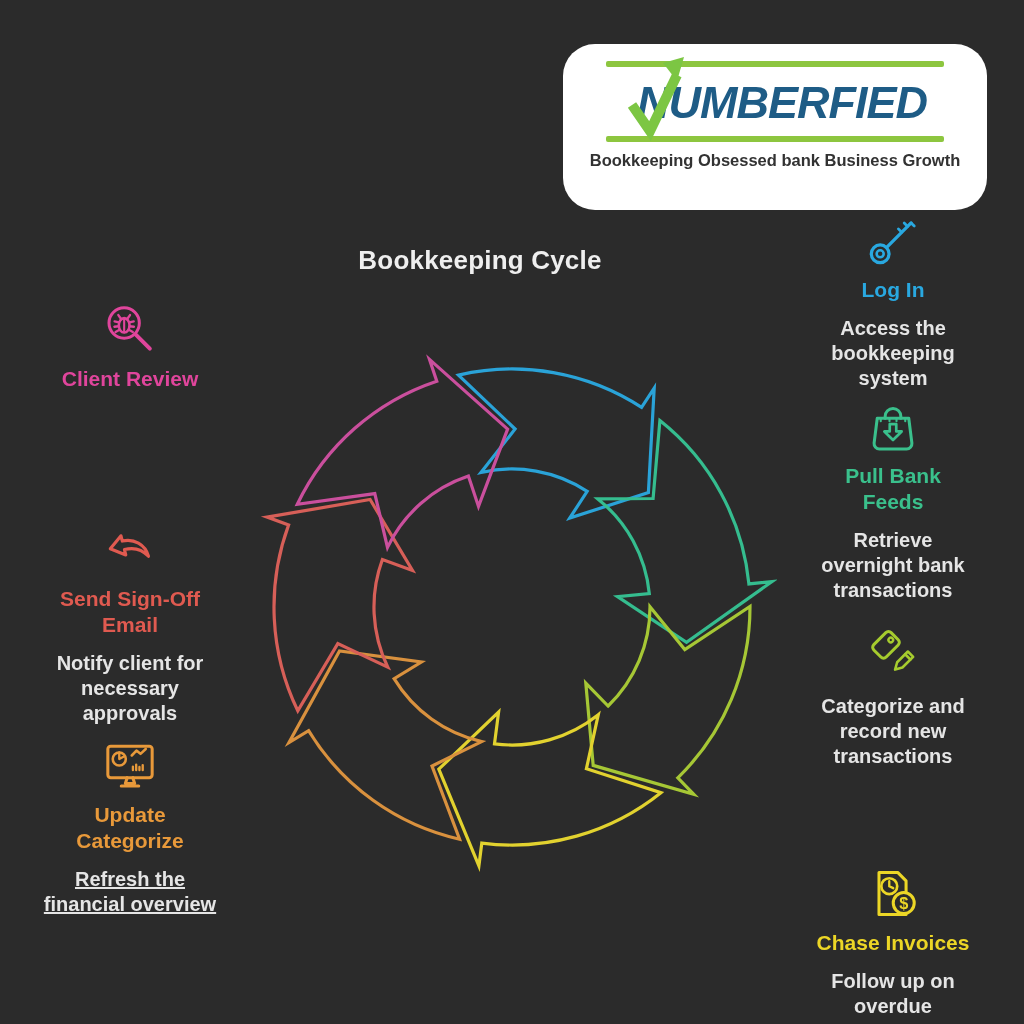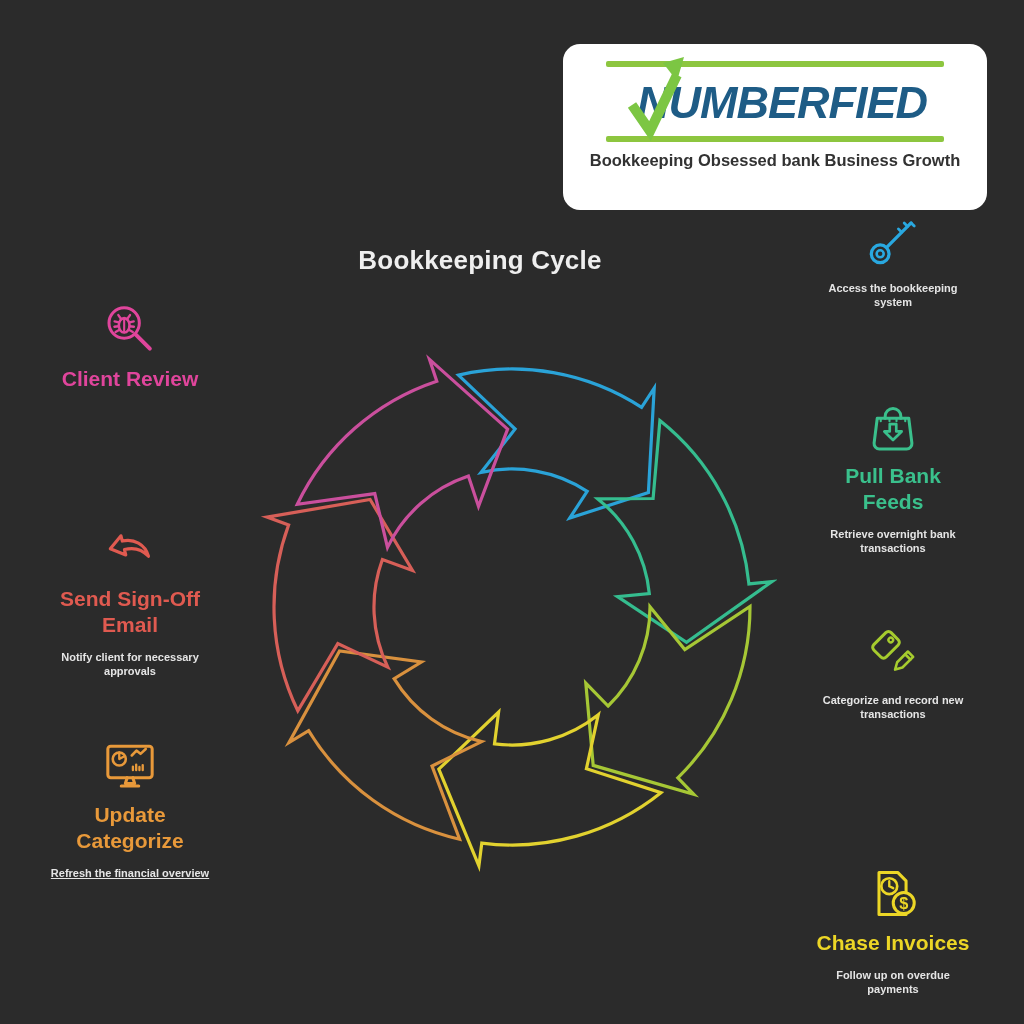--- a/index.html
+++ b/index.html
@@ -5,21 +5,21 @@
   html,body{margin:0;padding:0;}
   body{
     width:1024px;height:1024px;position:relative;overflow:hidden;
     background:#2b2b2b;
     font-family:"Liberation Sans",sans-serif;
     -webkit-font-smoothing:antialiased;
   }
   
   .logo-card{
     position:absolute;left:563px;top:44px;width:424px;height:166px;
-    background:#ffffff;border-radius:17px;
+    background:#ffffff;border-radius:32px;
     display:flex;flex-direction:column;align-items:center;
   }
   .logo-line{width:338px;height:6px;border-radius:2px;}
   .line-top{margin-top:17px;}
   .line-bottom{margin-top:1px;}
   .brand-row{position:relative;height:66px;display:flex;align-items:center;margin-top:2px;}
   .brand-text{
     font-size:45px;font-weight:700;font-style:italic;
     letter-spacing:-1px;line-height:1;padding-left:14px;
   }
@@ -31,21 +31,21 @@
     font-size:26px;font-weight:700;color:#efefef;letter-spacing:.2px;
   }
   #cycle-svg{position:absolute;left:247px;top:342px;}
   
   .step{
     position:absolute;width:210px;display:flex;flex-direction:column;
     align-items:center;text-align:center;
   }
   .step .icon svg{display:block;}
   .step .title{font-weight:700;font-size:21px;line-height:1.24;margin-top:8px;}
-  .step .desc{font-weight:700;font-size:11px;line-height:1.25;color:#e5e5e5;margin-top:13px;}
+  .step .desc{font-weight:700;font-size:20px;line-height:1.25;color:#e5e5e5;margin-top:13px;}
 </style>
 </head>
 <body style="background: rgb(43, 43, 43);">
 
 <div class="logo-card">
   <div class="logo-line line-top" style="background: rgb(141, 198, 63);"></div>
   <div class="brand-row">
     <span class="brand-text" style="color: rgb(30, 92, 134);">NUMBERFIED</span>
     <svg class="n-arrow" width="62" height="92" viewBox="0 0 62 92">
       <path d="M7 52 L25 78 L52 22" stroke="#7cc643" stroke-width="10" fill="none" stroke-linejoin="miter"></path>
@@ -114,20 +114,21 @@
 <div class="step" style="left:788px;top:213px;">
   <div class="icon" style="color: rgb(41, 168, 224);">
     <svg width="56" height="56" viewBox="0 0 48 48" fill="none" stroke="currentColor" stroke-width="2.8" stroke-linecap="round" stroke-linejoin="round">
       <circle cx="13" cy="35" r="7.6"></circle>
       <circle cx="13" cy="35" r="3" stroke-width="2.2"></circle>
       <path d="M18.6 29.4 L39.5 8.5"></path>
       <path d="M31.5 16.5 L28.6 13.6 M36.5 11.5 L33.6 8.6" stroke-width="2.4"></path>
       <path d="M39.5 8.5 L42.2 11.2" stroke-width="2.4"></path>
     </svg>
   </div>
+  <div class="title" style="width: 170px; color: rgb(41, 168, 224);">Log In</div>
   <div class="desc" style="width:165px;">Access the bookkeeping system</div>
 </div>
 
 <div class="step" style="left:788px;top:399px;">
   <div class="icon" style="color: rgb(58, 192, 140);">
     <svg width="56" height="56" viewBox="0 0 48 48" fill="none" stroke="currentColor" stroke-width="2.6" stroke-linecap="round" stroke-linejoin="round">
       <path d="M10.5 16.5 H37.5 L40.2 37.8 A4.6 4.6 0 0 1 35.6 42.8 H12.4 A4.6 4.6 0 0 1 7.8 37.8 Z"></path>
       <path d="M17.3 16.5 V14.8 A6.7 6.7 0 0 1 30.7 14.8 V16.5"></path>
       <path d="M13.5 16.5 v2.6 M21 16.5 v2.6 M27 16.5 v2.6 M34.5 16.5 v2.6" stroke-width="1.8"></path>
       <path d="M21.2 21.5 h5.6 v6.3 h4.6 L24 35.2 L16.6 27.8 h4.6 Z" stroke-width="2.3"></path>

